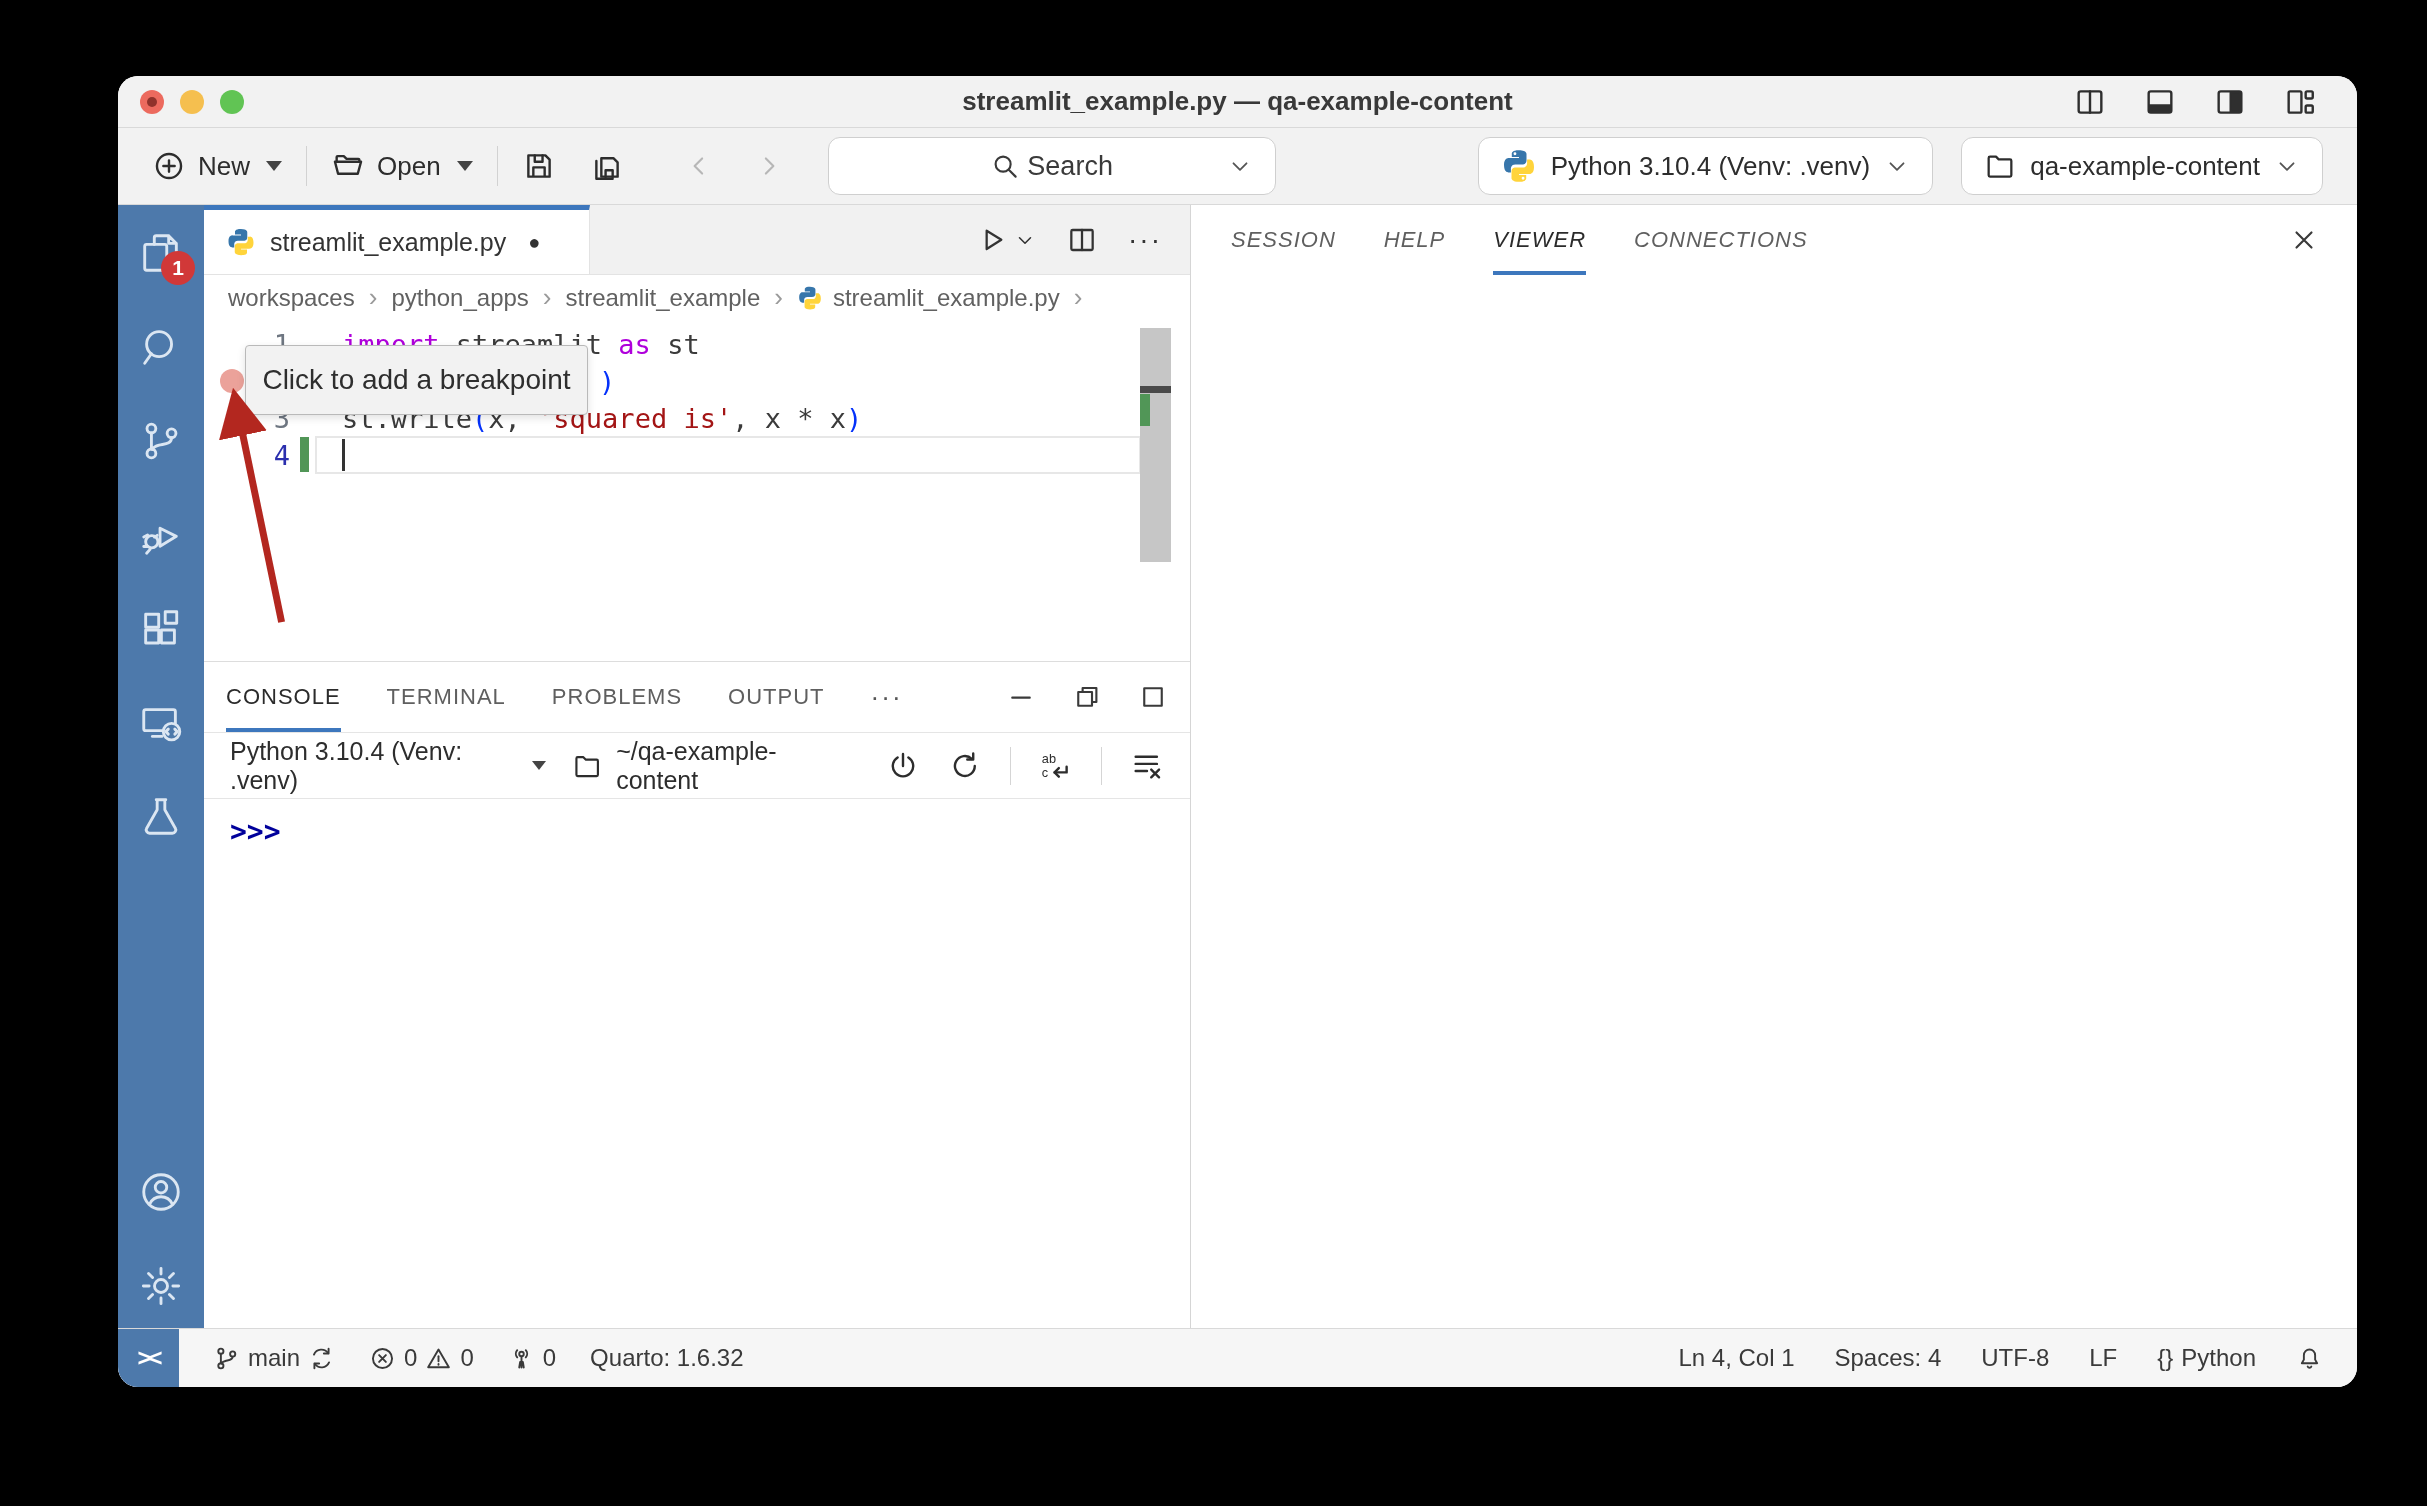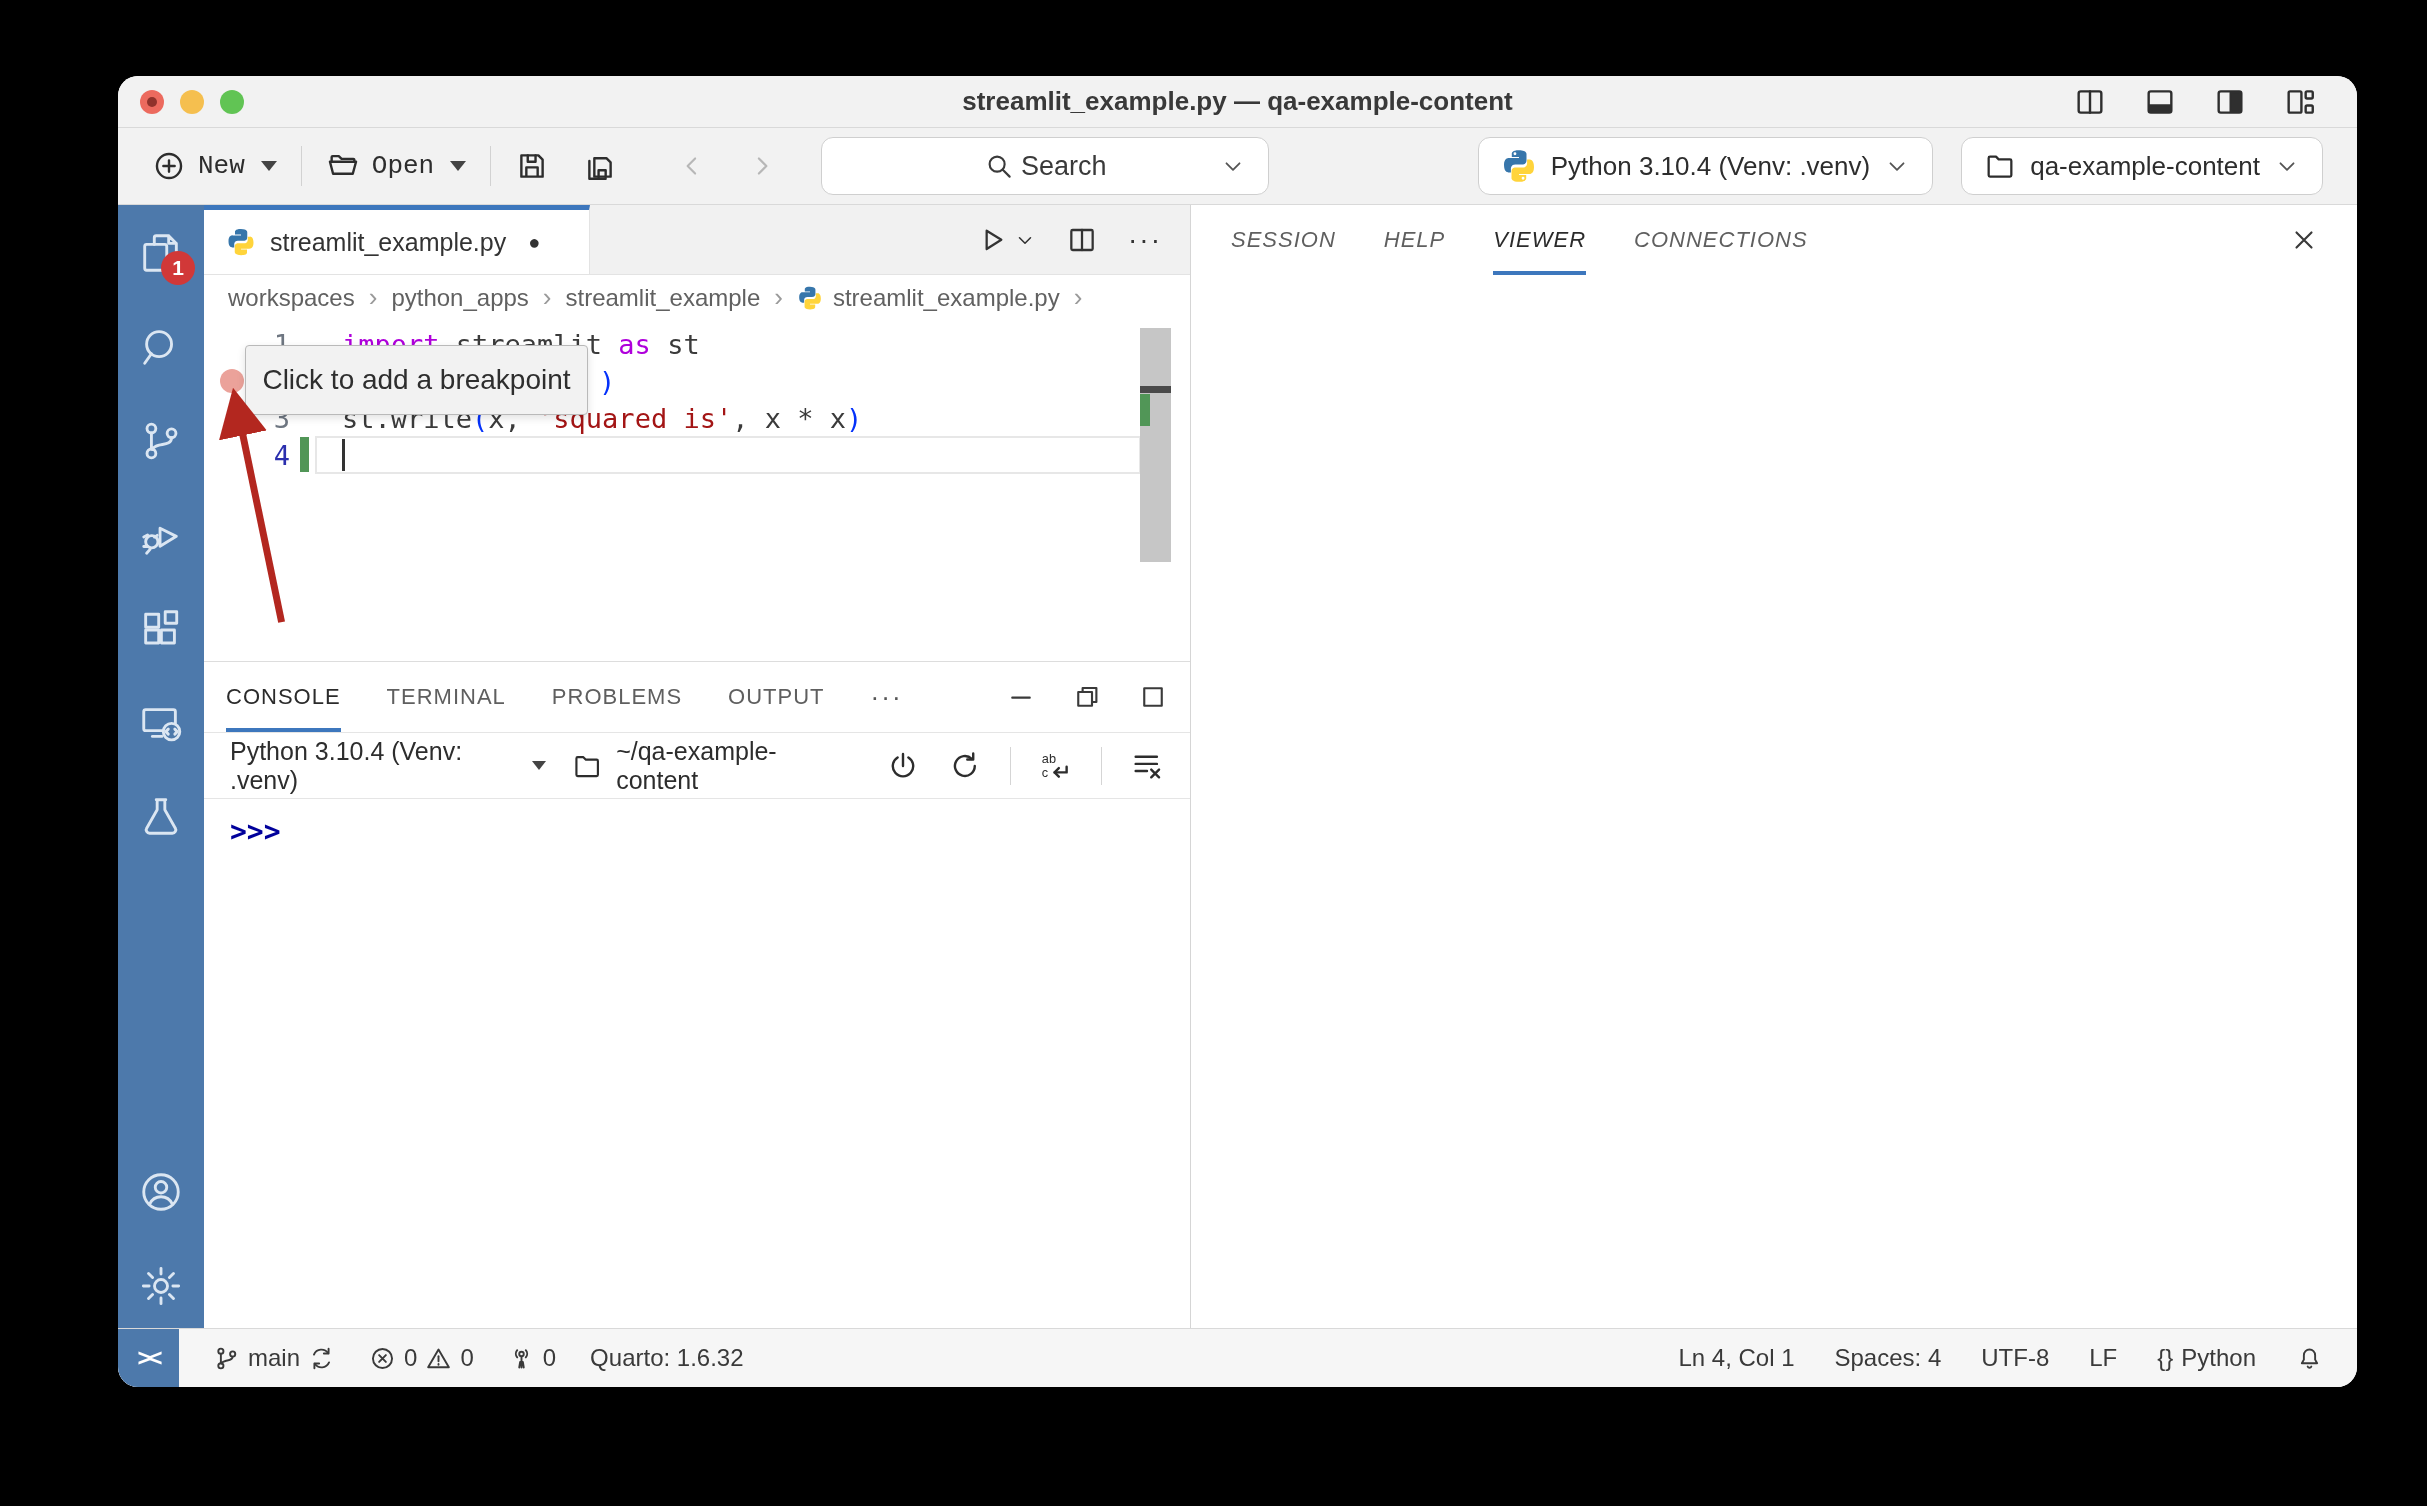--- a/index.html
+++ b/index.html
@@ -18,21 +18,21 @@
   .tl.red { background:#ec6a5e; }
   .tl.red::after { content:""; position:absolute; left:7px; top:7px; width:10px; height:10px; border-radius:50%; background:#90322b; }
   .tl.yellow { background:#f5bf4f; }
   .tl.green { background:#61c454; }
   .win-title { position:absolute; left:0; right:0; text-align:center; font-size:26px; font-weight:700; color:#393939; }
   .tb-right { position:absolute; right:40px; display:flex; gap:36px; color:#2f2f2f; }
   .tb-right svg { width:34px; height:34px; }
 
   
   .toolbar { height:77px; background:#f2f2f2; border-bottom:1px solid #d9d9d9; display:flex; align-items:center; padding:0 34px; flex:none; color:#2d2d2d; }
-  .tbtn { display:flex; align-items:center; gap:12px; font-size:26px; color:#2d2d2d;font-family:Liberation Mono, monospace; }
+  .tbtn { display:flex; align-items:center; gap:12px; font-size:26px; color:#2d2d2d; }
   .tbtn svg { width:34px; height:34px; }
   .caret { width:0; height:0; border-left:8px solid transparent; border-right:8px solid transparent; border-top:10px solid #444; margin-left:4px; }
   .tsep { width:1px; height:40px; background:#d2d2d2; margin:0 24px; }
   .navchev { color:#b7b7b7; display:flex; gap:40px; margin:0 44px 0 60px; }
   .navchev svg { width:30px; height:30px; }
   .searchbox { width:448px; height:58px; background:#fff; border:1px solid #cfcfcf; border-radius:12px; display:flex; align-items:center; justify-content:center; position:relative; color:#3a3a3a; gap:7px; font-size:27px; }
   .searchbox svg.mag { width:30px; height:30px; }
   .searchbox .dd { position:absolute; right:22px; color:#555; }
   .searchbox .dd svg { width:26px; height:26px; }
   .pill { height:58px; background:#fff; border:1px solid #cfcfcf; border-radius:12px; display:flex; align-items:center; padding:0 22px; gap:14px; font-size:26px; color:#2d2d2d; }

